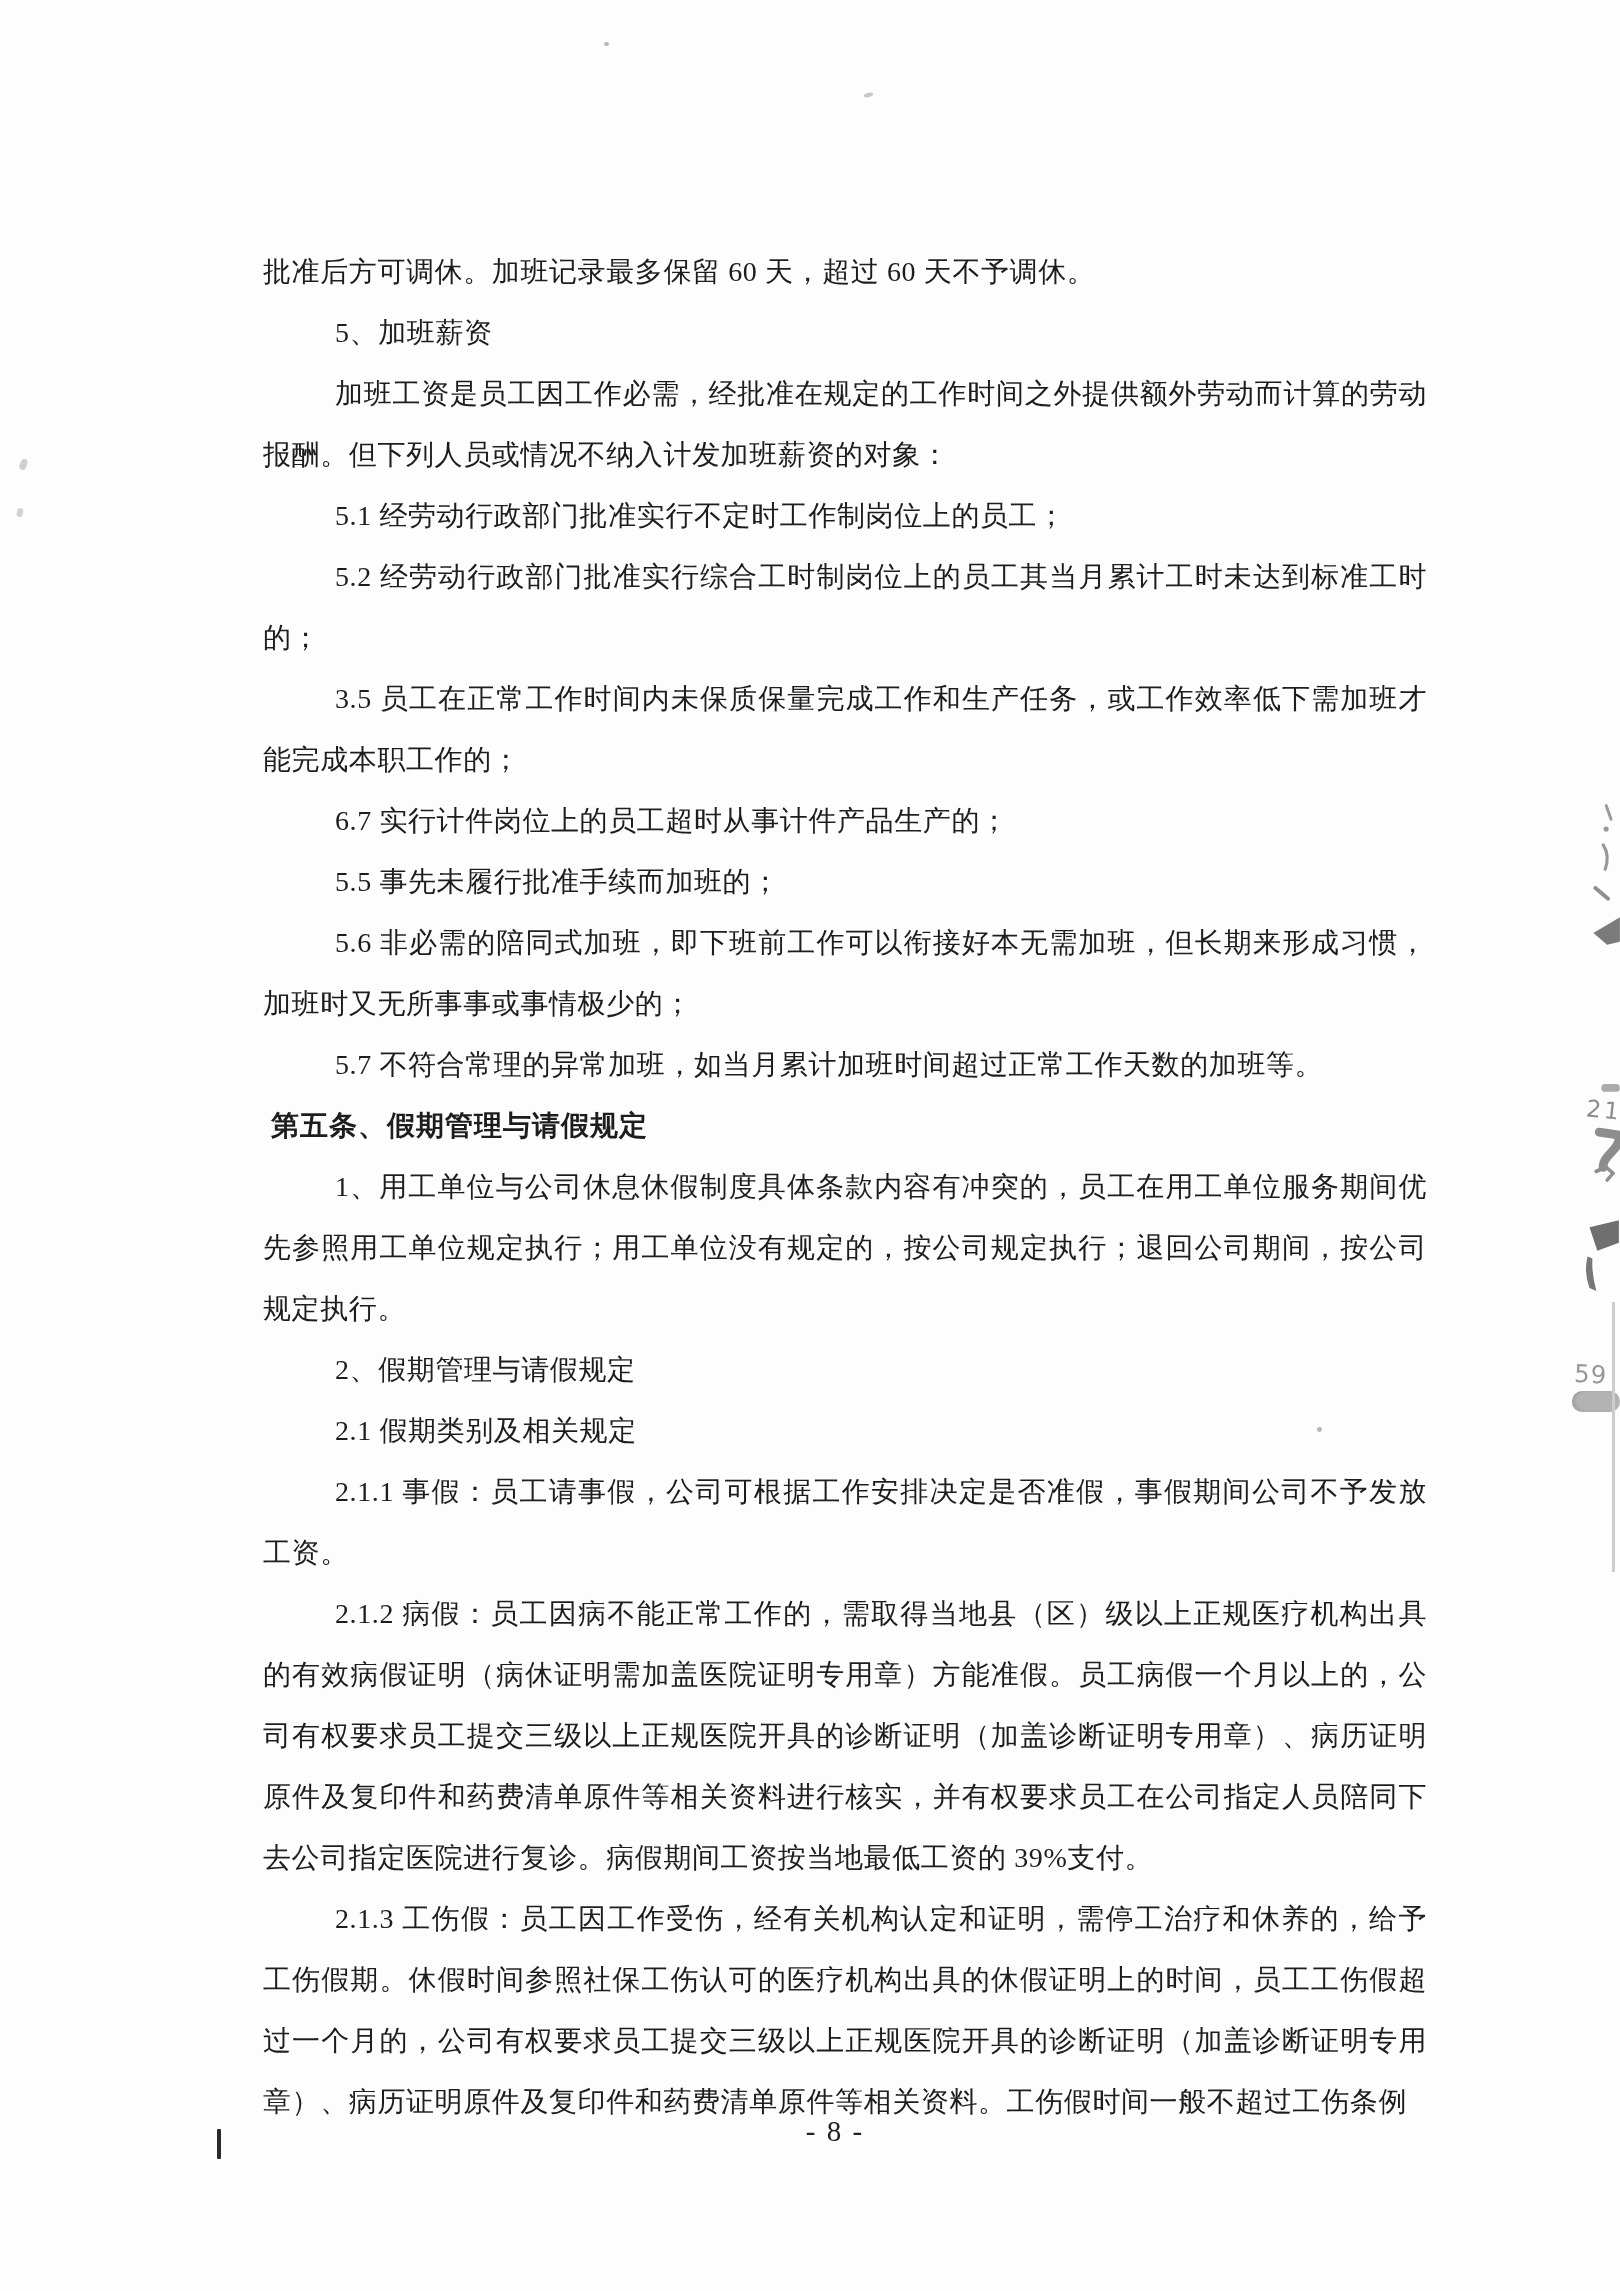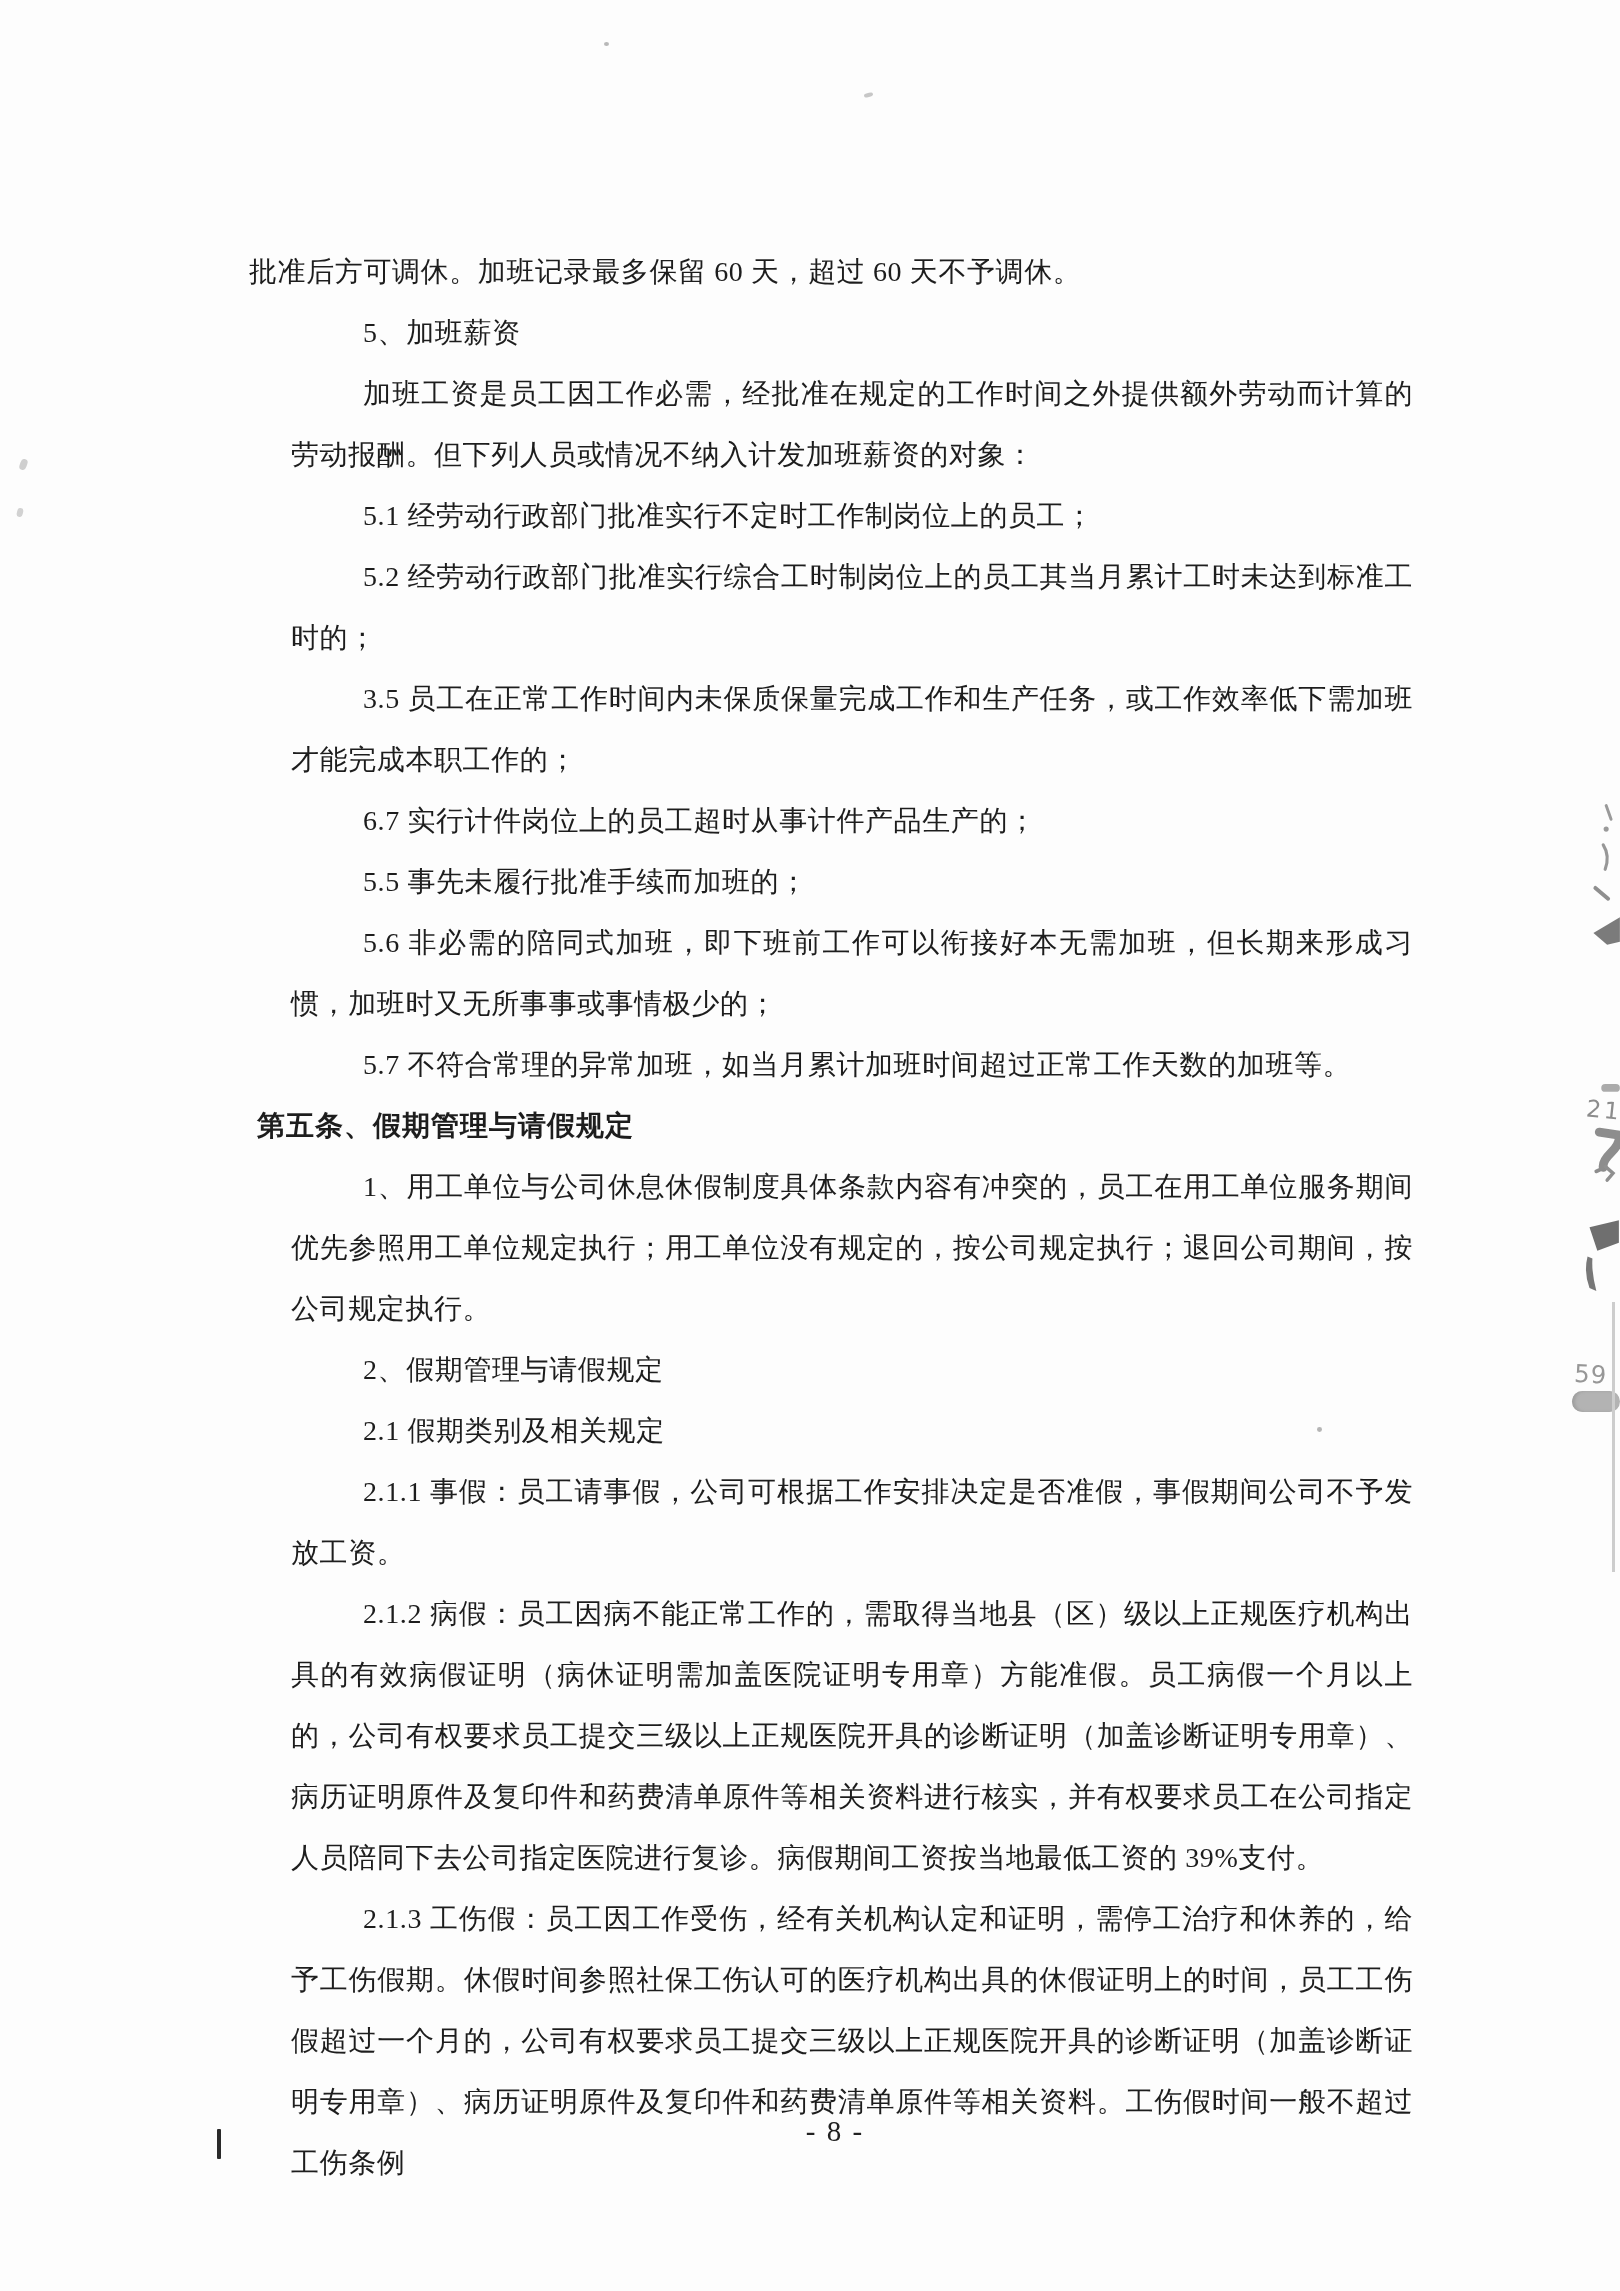--- a/index.html
+++ b/index.html
@@ -7,29 +7,29 @@
   .page {
     position:relative;
     width:1620px; height:2292px;
     background:#fdfdfd;
     overflow:hidden;
     font-family:"Liberation Serif","DejaVu Serif",serif;
     color:#1d1d1d;
   }
   .body-text {
     position:absolute;
-    left:249px; top:241px; width:1164px;
+    left:263px; top:241px; width:1164px;
     font-size:28px;
     line-height:61px;
     letter-spacing:0.6px;
     text-align:justify;
     text-justify:inter-character;
   }
   .para { text-indent:0; }
-  .para.indent { text-indent:72px;margin-left:42px; }
+  .para.indent { text-indent:72px; }
   .para.bold { font-weight:bold; letter-spacing:1px;margin-left:8px; }
   .footer {
     position:absolute;
     left:253px; top:2115px; width:1164px;
     text-align:center;
     font-size:29px;
     letter-spacing:2px;
     color:#222;
   }
   .left-mark {

